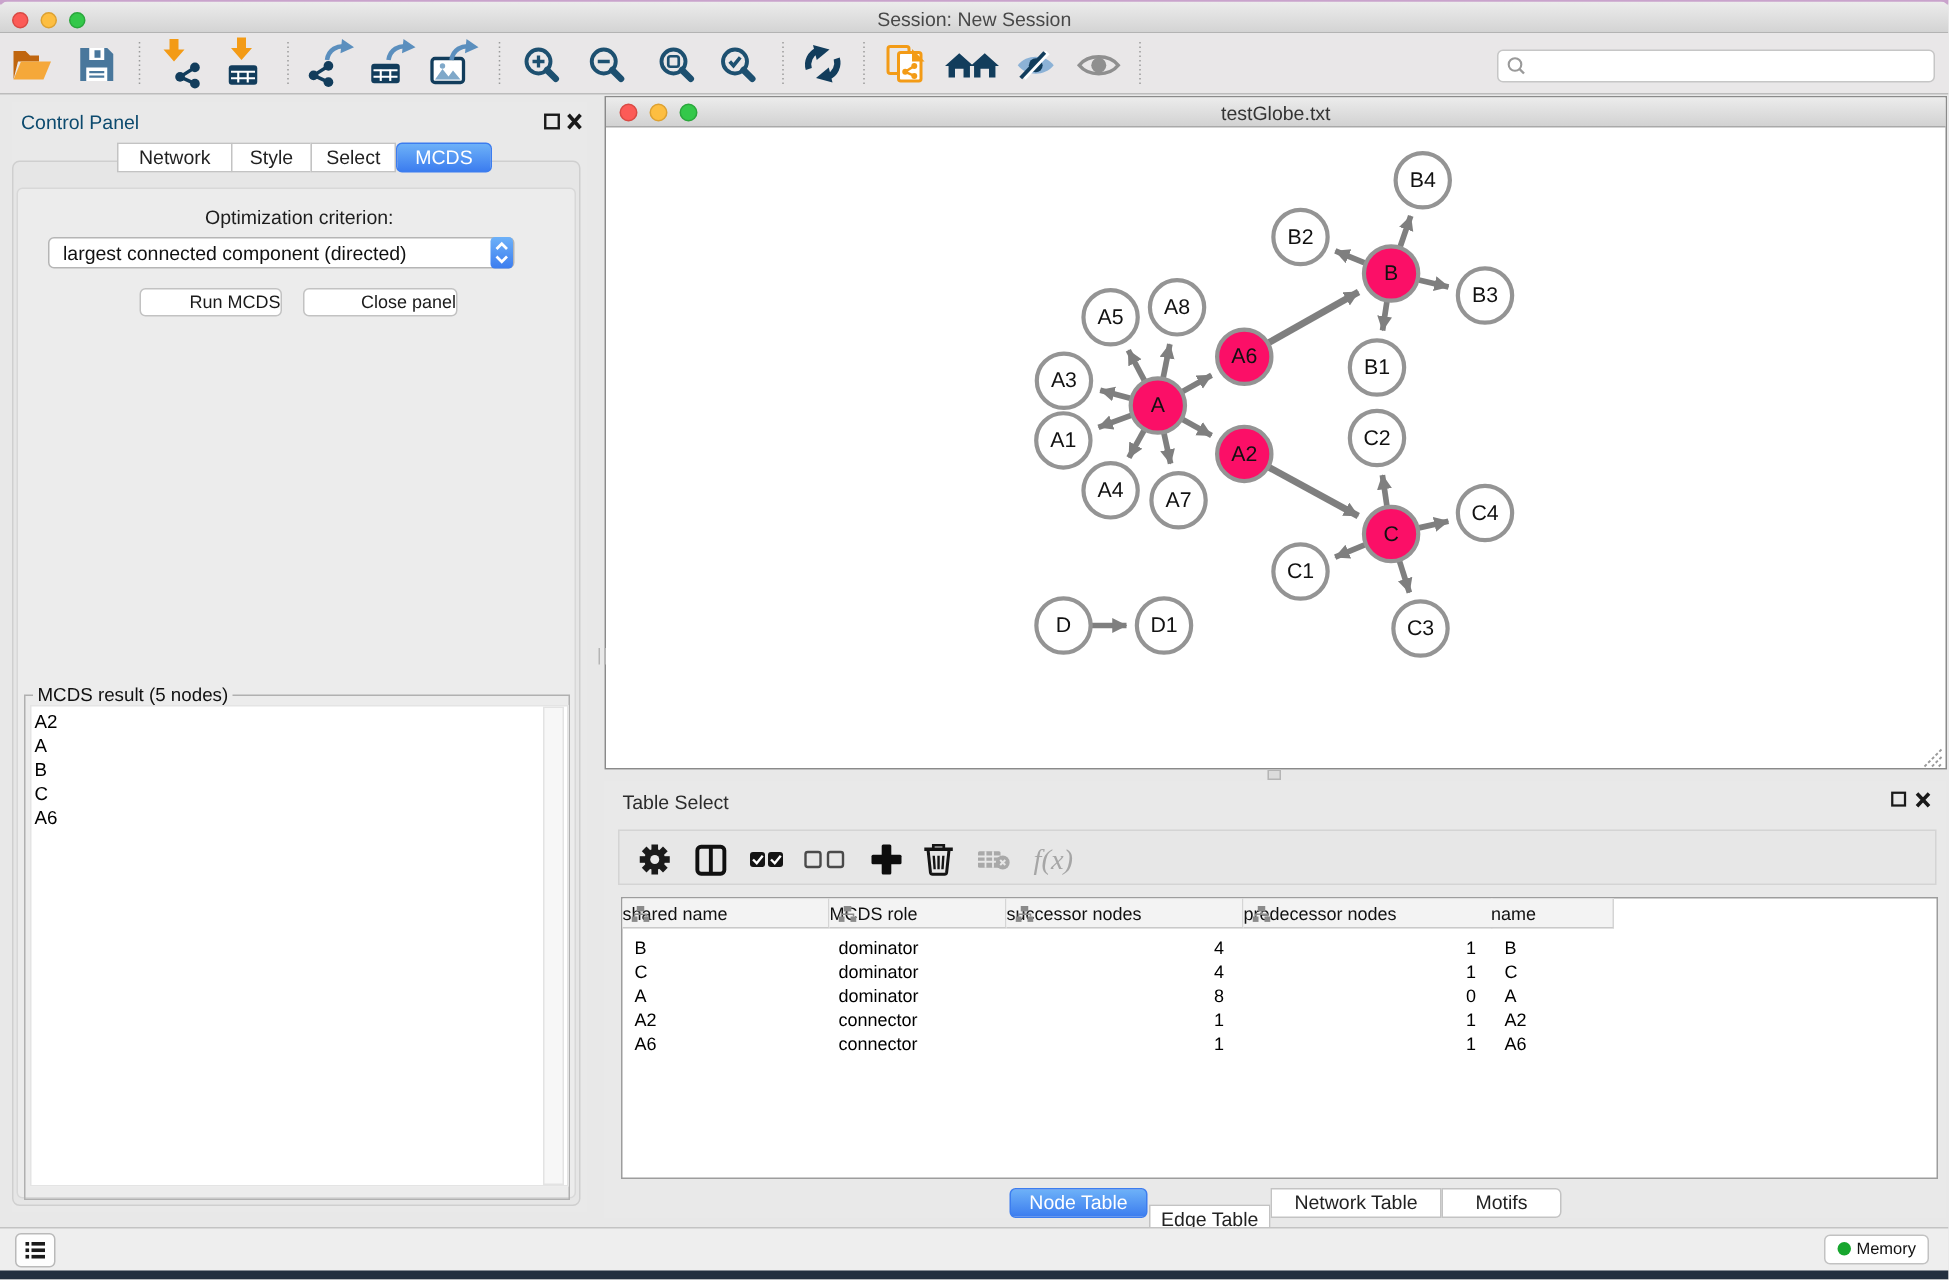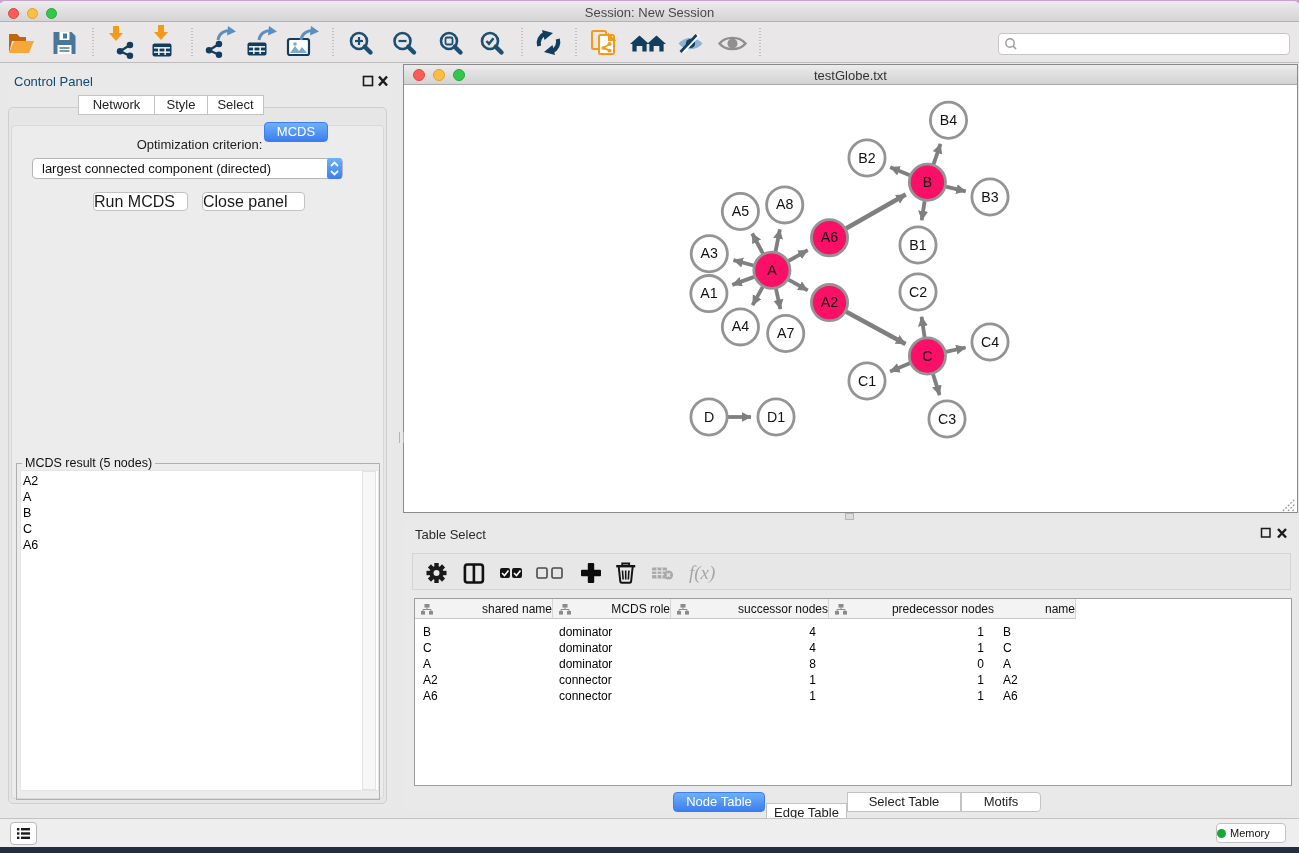--- a/index.html
+++ b/index.html
@@ -18,67 +18,67 @@
   border-bottom:1px solid #bcbcbc; }
 #searchbox { left:998px; top:11px; width:292px; height:22px; background:#fff;
   border:1px solid #c6c6c6; border-radius:4px; }
 
 #cpanel { left:8px; top:68px; width:383px; height:740px; background:#e9e9e9; }
 #cpanel-title { left:6px; top:6px; font-size:13px; color:#0c4a6e; }
 #cp-tabs { left:70px; top:27px; height:20px; }
 .tab { position:absolute; top:0; height:20px; background:#fff; border:1px solid #c3c3c3;
   font-size:13px; color:#222; text-align:center; line-height:17px; }
 .tab.sel { background:linear-gradient(#6db1f8,#3c7def); color:#fff; border:1px solid #3c7def;
-  border-radius:4px;margin-top:27px; }
+  border-radius:4px; }
 #cp-inner { left:0px; top:39px; width:379px; height:697px; background:#e6e6e6;
   border:1px solid #cfcfcf; border-radius:5px; }
 #cp-inner2 { left:3px; top:57px; width:373px; height:674px; background:#ececec;
   border:1px solid #d8d8d8; border-radius:4px; }
 #opt-label { width:100%; text-align:center; top:69px; font-size:13px; color:#1d1d1d; }
 #cp-select { left:24px; top:90px; width:311px; height:21px; background:#fff;
   border:1px solid #b5b5b5; border-radius:4px; font-size:13px; color:#111;
   line-height:19px; padding-left:9px; }
 #cp-select .stepper { position:absolute; right:0px; top:-1px; width:15px; height:21px;
   background:linear-gradient(#6db1f8,#3c7def); border-radius:3px; }
 .btn { position:absolute; height:19px; background:#fff; border:1px solid #c2c2c2;
-  border-radius:4px; font-size:16px; color:#1a1a1a; text-align:left; line-height:17px; }
+  border-radius:4px; font-size:12px; color:#1a1a1a; text-align:right; line-height:17px; }
 #mcds-box { left:8px; top:395px; width:364px; height:337px; border:1px solid #b0b0b0; }
 #mcds-legend { left:14px; top:388px; background:#ececec; padding:0 3px; font-size:12.5px; color:#111; }
 #mcds-list { left:12px; top:402px; width:359px; height:321px; background:#fff; border:1px solid #e4e4e4; font-size:12.5px; color:#000; padding-top:2px; }
 #mcds-list .row { padding-left:2px; height:16px; line-height:16px; }
 #mcds-sb { right:2px; top:0px; width:14px; height:319px; background:#f7f7f7; border:1px solid #e3e3e3; position:absolute; }
 
 #netwin { left:403px; top:64px; width:895px; height:449px; border:1px solid #8a8a8a;
   background:#fff; }
 #net-titlebar { left:0; top:0; width:893px; height:20px;
   background:linear-gradient(#ececec,#d2d2d2); border-bottom:1px solid #a9a9a9; }
 #net-title { width:100%; text-align:center; top:3px; font-size:13px; color:#333; }
 
 #tpanel { left:403px; top:521px; width:894px; height:291px; background:#e9e9e9; }
 #tp-title { left:12px; top:6px; font-size:13px; color:#2b2b2b; }
 #tp-toolbar { left:9px; top:32px; width:879px; height:37px; background:#e7e7e7;
   border:1px solid #d4d4d4; }
 #tp-table { left:11px; top:77px; width:878px; height:188px; background:#fff;
   border:1px solid #9d9d9d; }
 .th { position:absolute; top:0; height:20px; background:#f3f3f3;
   border-right:1px solid #d5d5d5; border-bottom:1px solid #c9c9c9;
-  font-size:12px; color:#111; text-align:right; line-height:20px; }
+  font-size:12px; color:#111; text-align:left; line-height:20px; }
 .td { position:absolute; height:16px; font-size:12px; color:#000; line-height:16px; }
 
 .btab { position:absolute; top:0; height:20px; background:#fff; border:1px solid #c3c3c3;
   font-size:13px; color:#222; text-align:center; line-height:18px; }
 .btab.sel { background:linear-gradient(#6db1f8,#3c7def); color:#fff;
   border:1px solid #3c7def; border-radius:4px; }
 
 #statusbar { left:0; top:818px; width:1299px; height:29px; background:#eeeeee;
   border-top:1px solid #c3c3c3; }
 #bottomstrip { left:0; top:847px; width:1299px; height:6px; background:#232f3f; }
 #memorybtn { right:13px; top:4px; width:70px; height:20px; background:#fff;
   border:1px solid #c2c2c2; border-radius:4px; font-size:11px; color:#111;
-  line-height:18px; text-align:left; position:absolute; }
+  line-height:18px; text-align:center; position:absolute; }
 #listbtn { left:10px; top:3px; width:27px; height:23px; background:#fdfdfd;
   border:1px solid #b9b9b9; border-radius:4px; position:absolute; }
 </style>
 </head>
 <body>
 <div class="abs" id="purpletop"></div>
 <div class="abs" id="titlebar">
   <div class="tl" style="left:8px;background:#fc5b57;border:0.5px solid #d94a44;"></div>
   <div class="tl" style="left:27px;background:#fdbe41;border:0.5px solid #dda131;"></div>
   <div class="tl" style="left:46px;background:#34c84a;border:0.5px solid #2aa73c;"></div>
@@ -447,21 +447,21 @@
       <div class="td" style="left:588px;top:73px;width:70px;">A2</div>
 <div class="td" style="left:8px;top:89px;width:120px;">A6</div>
       <div class="td" style="left:144px;top:89px;width:100px;">connector</div>
       <div class="td" style="left:300px;top:89px;width:101px;text-align:right;">1</div>
       <div class="td" style="left:460px;top:89px;width:109px;text-align:right;">1</div>
       <div class="td" style="left:588px;top:89px;width:70px;">A6</div>
 </div>
   <div class="abs" id="btabs" style="left:270px;top:271px;height:20px;">
       <div class="btab sel" style="left:0px;width:92px;">Node Table</div>
 <div class="btab" style="left:93px;width:81px;margin-top:11px;">Edge Table</div>
-<div class="btab" style="left:174px;width:114px;">Select Table</div>
+<div class="btab" style="left:174px;width:114px;">Network Table</div>
 <div class="btab" style="left:288px;width:80px;border-radius:0 4px 4px 0;">Motifs</div>
     </div>
 </div>
 <div class="abs" id="statusbar">
   <div id="listbtn"><svg width="25" height="21" viewBox="0 0 25 21">
         <g fill="#1a1a1a">
           <rect x="6" y="5" width="2.4" height="2.4"></rect>
           <rect x="10" y="5" width="9" height="2.4"></rect>
           <rect x="6" y="9.3" width="2.4" height="2.4"></rect>
           <rect x="10" y="9.3" width="9" height="2.4"></rect>

